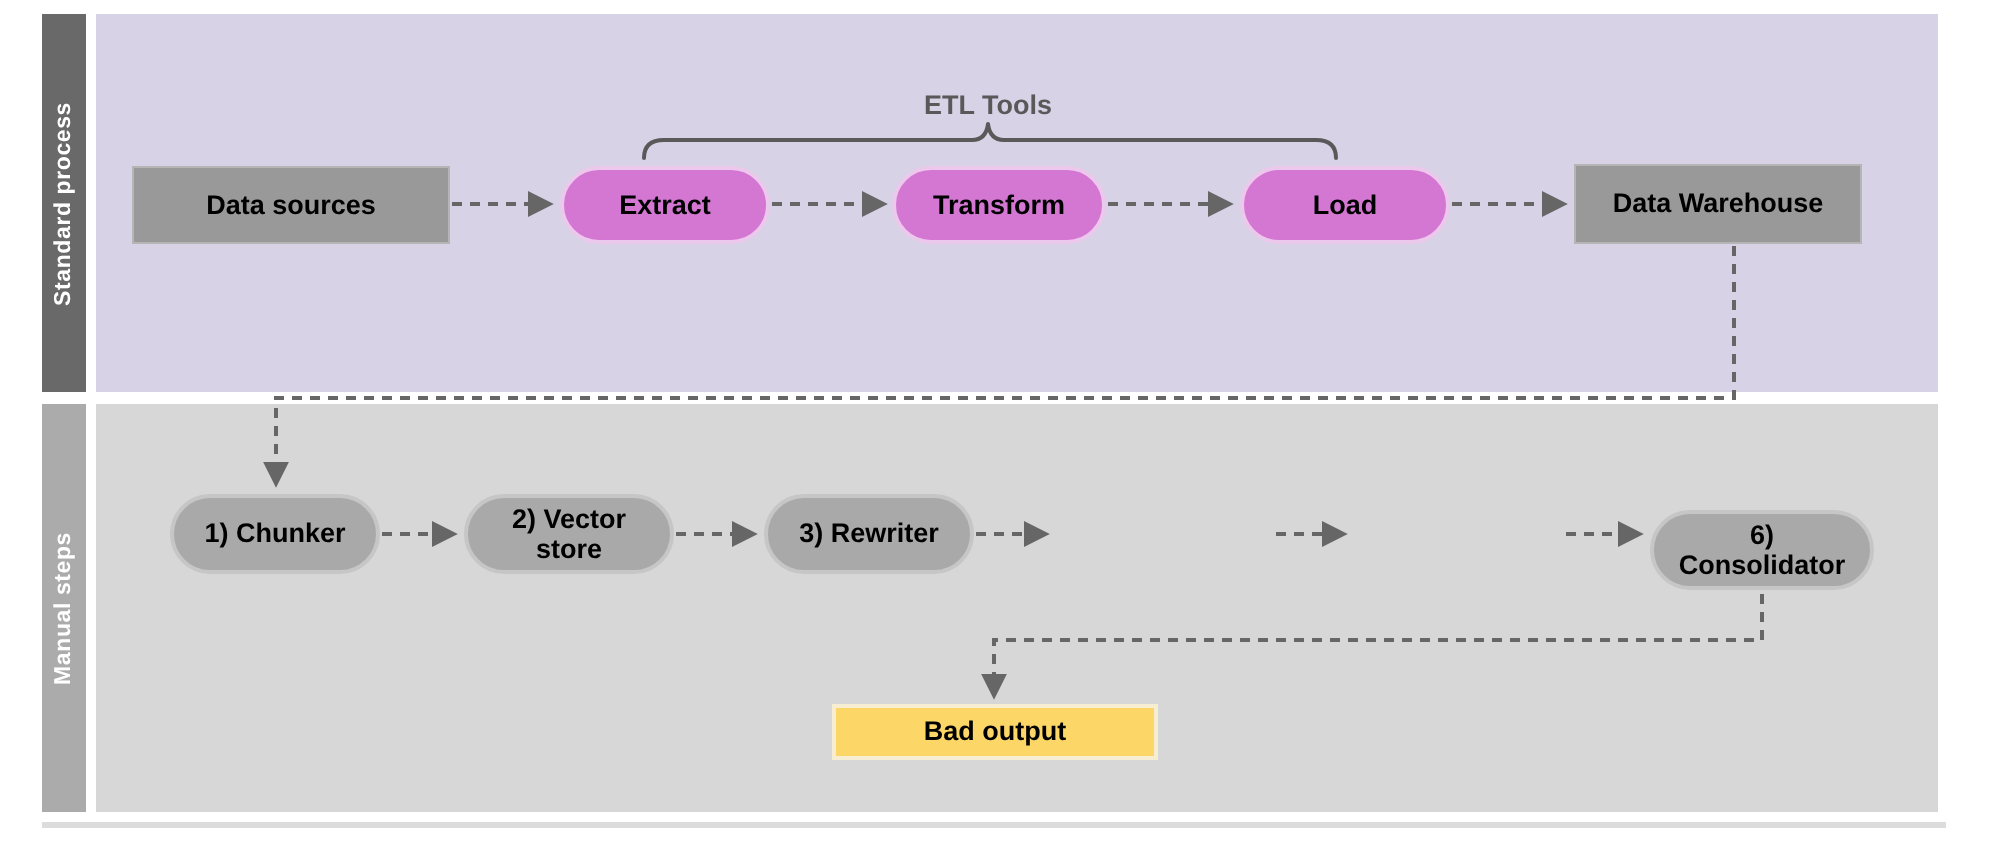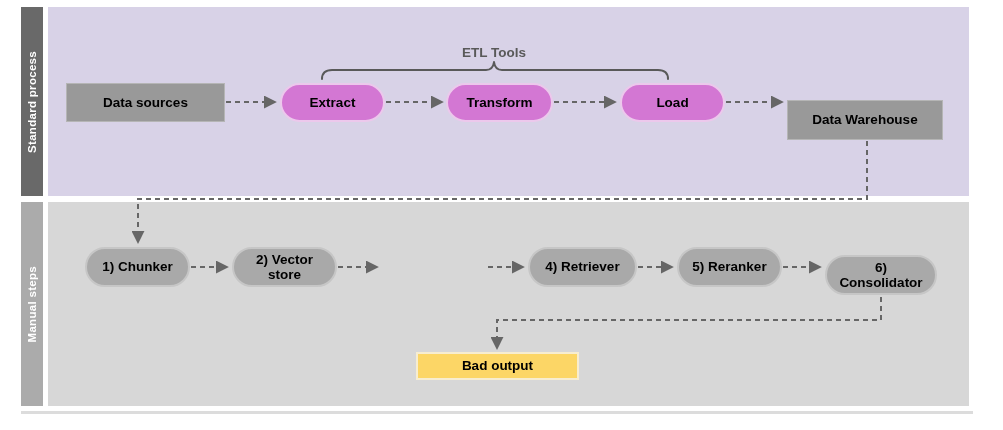--- a/index.html
+++ b/index.html
@@ -145,22 +145,21 @@
 
     <path class="connector" marker-end="url(#arrow)" d="M881 288 V320 H497 V346"></path>
   </svg>
 
   <div class="annotation-label" style="left:434px; top:45px; width:120px;">ETL Tools</div>
 
   <div class="node rect-gray" style="left:66px; top:83px; width:159px; height:39px;">Data sources</div>
   <div class="node pill pill-magenta" style="left:280px; top:83px; width:105px; height:39px;">Extract</div>
   <div class="node pill pill-magenta" style="left:446px; top:83px; width:107px; height:39px;">Transform</div>
   <div class="node pill pill-magenta" style="left:620px; top:83px; width:105px; height:39px;">Load</div>
-  <div class="node rect-gray" style="left:787px; top:82px; width:156px; height:40px;margin-top:18px;">Data Warehouse</div>
+  <div class="node rect-gray" style="left:787px; top:82px; width:144px; height:40px;">Data Warehouse</div>
 
   <div class="node pill pill-gray" style="left:85px; top:247px; width:105px; height:40px;">1) Chunker</div>
   <div class="node pill pill-gray" style="left:232px; top:247px; width:105px; height:40px;">2) Vector store</div>
-  <div class="node pill pill-gray" style="left:528px; top:247px; width:109px; height:40px;">4) Retriever</div>
-  <div class="node pill pill-gray" style="left:677px; top:247px; width:105px; height:40px;">5) Reranker</div>
+  <div class="node pill pill-gray" style="left:382px; top:247px; width:105px; height:40px;">3) Rewriter</div>
   <div class="node pill pill-gray" style="left:825px; top:255px; width:112px; height:40px;">6) Consolidator</div>
   <div class="node rect-yellow" style="left:416px; top:352px; width:163px; height:28px;text-align:right;">Bad output</div>
 
 </div>
 
 </body></html>

